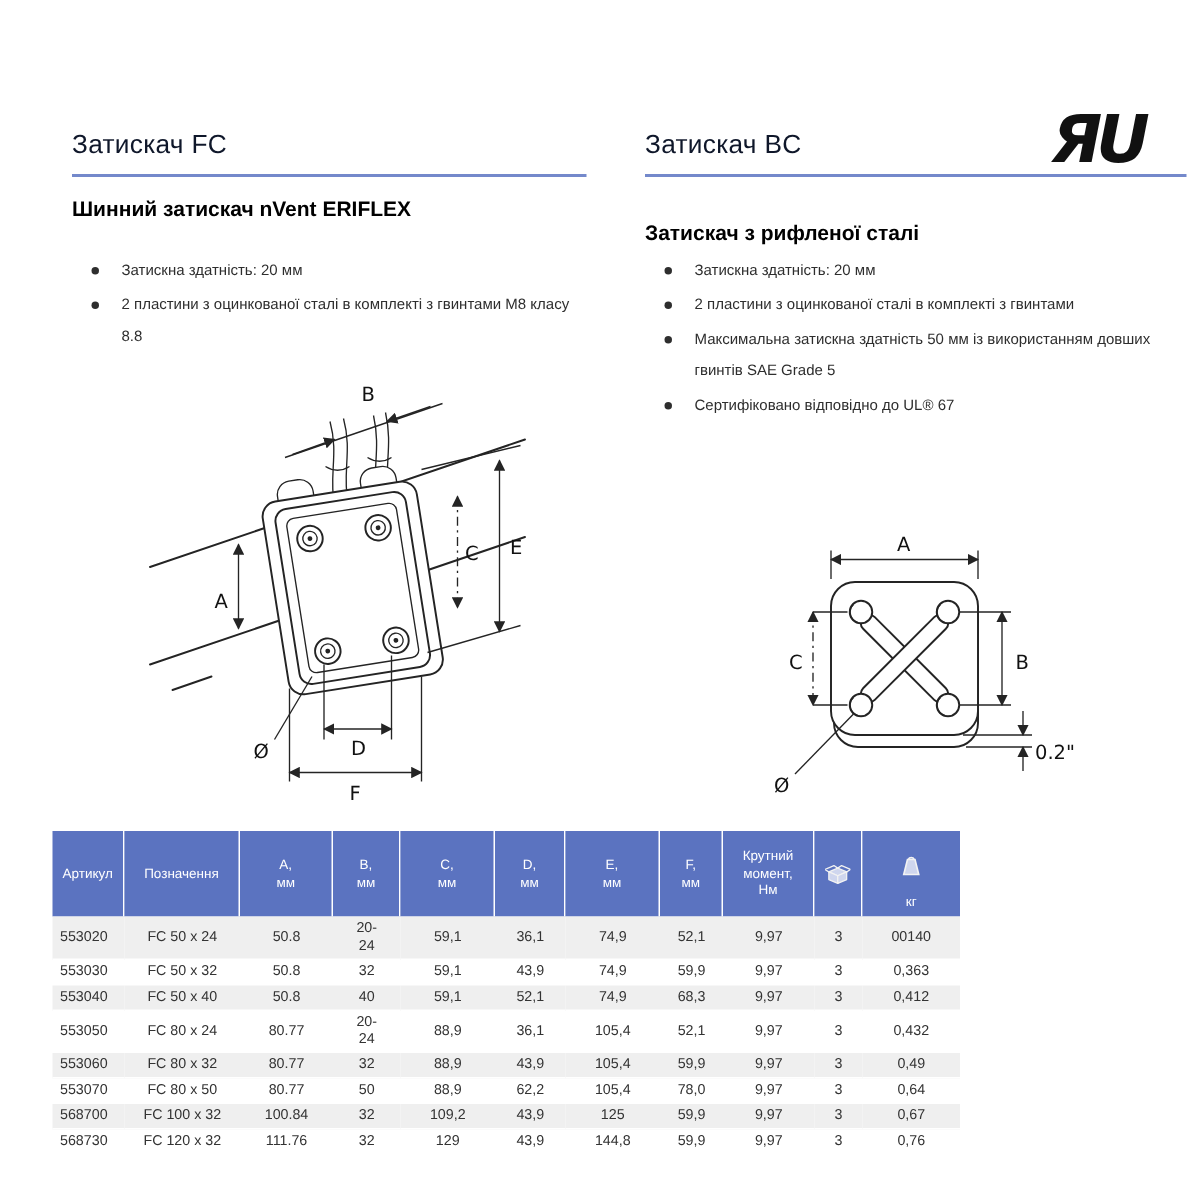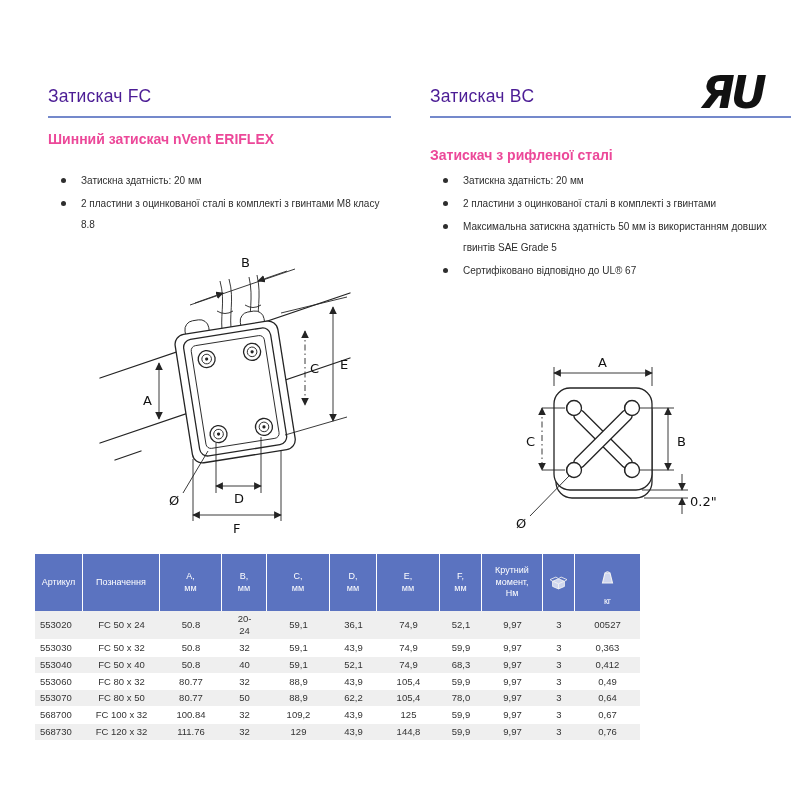--- a/index.html
+++ b/index.html
@@ -1,21 +1,21 @@
 <!DOCTYPE html>
 <html><head>
 <meta charset="utf-8">
 <style>
   html,body{margin:0;padding:0;background:#fff;}
   .page{position:relative;width:800px;height:800px;background:#fff;
         font-family:"Liberation Sans",sans-serif;color:#3e3e3e;overflow:hidden;}
 
-  .col-title{position:absolute;font-size:17.5px;font-weight:400;color:#4c1d95;letter-spacing:.2px;}
+  .col-title{position:absolute;font-size:17.5px;font-weight:400;color:#0f172a;letter-spacing:.2px;}
   .rule{position:absolute;height:2px;background:#7489cb;}
-  .col-sub{position:absolute;font-size:14px;font-weight:700;color:#ec4899;}
+  .col-sub{position:absolute;font-size:14px;font-weight:700;color:#000000;}
 
   ul.bullets{position:absolute;margin:0;padding:0;list-style:none;font-size:10px;color:#2e2e2e;line-height:21px;}
   ul.bullets li{position:relative;padding-left:33px;margin-bottom:2px;}
   ul.bullets li::before{content:"";position:absolute;left:13px;top:8px;width:5px;height:5px;border-radius:50%;background:#2e2e2e;}
 
   .ulmark{position:absolute;left:699px;top:66px;width:68px;height:52px;}
 
   svg text.dim{font-family:"DejaVu Sans",sans-serif;font-size:13px;fill:#111;}
   svg .ln{stroke:#242424;stroke-width:1.3;fill:none;stroke-linecap:round;}
   svg .thin{stroke:#242424;stroke-width:0.9;fill:none;}
@@ -239,21 +239,21 @@
           <td>FC 50 x 24</td>
           <td>50.8</td>
           <td>20-
 24</td>
           <td>59,1</td>
           <td>36,1</td>
           <td>74,9</td>
           <td>52,1</td>
           <td>9,97</td>
           <td>3</td>
-          <td>00527</td>
+          <td>00140</td>
         </tr>
         <tr>
           <td class="c0">553030</td>
           <td>FC 50 x 32</td>
           <td>50.8</td>
           <td>32</td>
           <td>59,1</td>
           <td>43,9</td>
           <td>74,9</td>
           <td>59,9</td>
@@ -268,20 +268,34 @@
           <td>40</td>
           <td>59,1</td>
           <td>52,1</td>
           <td>74,9</td>
           <td>68,3</td>
           <td>9,97</td>
           <td>3</td>
           <td>0,412</td>
         </tr>
         <tr>
+          <td class="c0">553050</td>
+          <td>FC 80 x 24</td>
+          <td>80.77</td>
+          <td>20-
+24</td>
+          <td>88,9</td>
+          <td>36,1</td>
+          <td>105,4</td>
+          <td>52,1</td>
+          <td>9,97</td>
+          <td>3</td>
+          <td>0,432</td>
+        </tr>
+        <tr>
           <td class="c0">553060</td>
           <td>FC 80 x 32</td>
           <td>80.77</td>
           <td>32</td>
           <td>88,9</td>
           <td>43,9</td>
           <td>105,4</td>
           <td>59,9</td>
           <td>9,97</td>
           <td>3</td>

